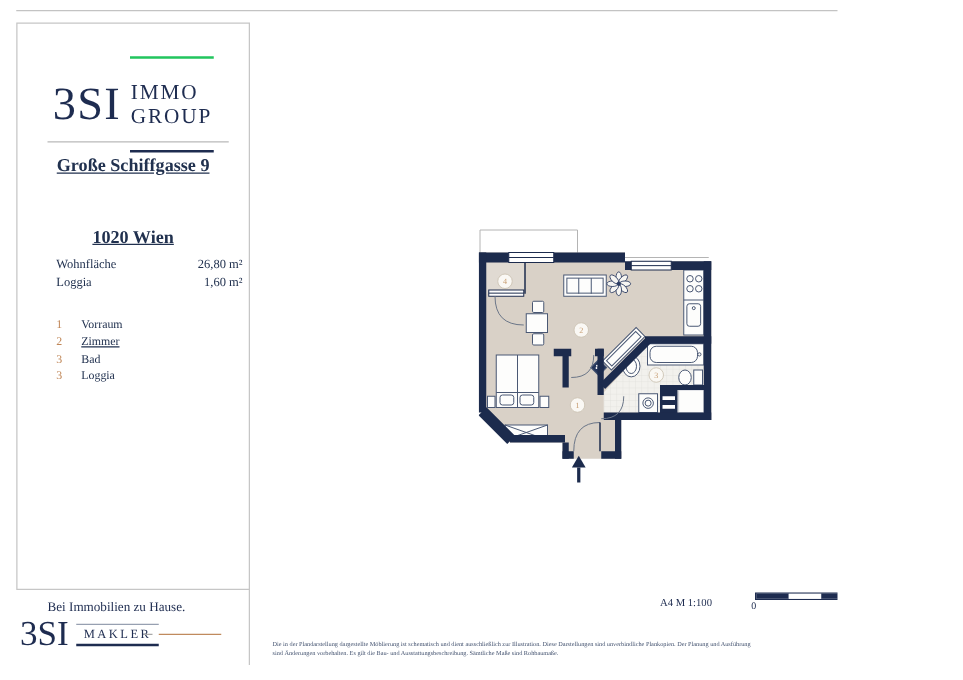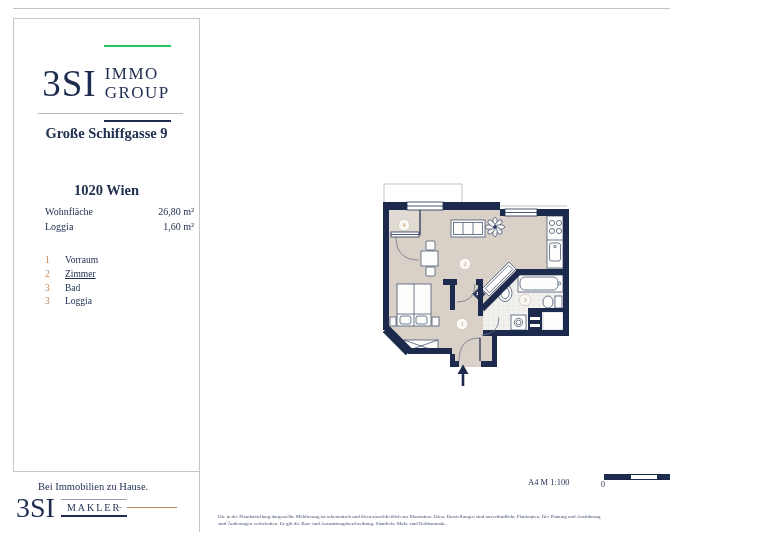--- a/index.html
+++ b/index.html
@@ -7,21 +7,21 @@
         font-family:"Liberation Serif",serif;color:#1f2e52;}
   .rule{position:absolute;background:#c3c3c3;}
   
   #panel{position:absolute;left:13px;top:18px;width:187px;height:454px;
          border:1px solid #c6c6c6;box-sizing:border-box;}
   #logo-row{position:absolute;top:26px;left:0;width:100%;display:flex;justify-content:center;align-items:center;gap:7px;}
   .brand-big{font-size:37px;line-height:1;color:#1e2c50;letter-spacing:1px;}
   .brand-sub{border-top:2px solid #22c55e;border-bottom:2px solid #1e2c50;padding:18px 1px;
              font-size:17px;letter-spacing:1.5px;line-height:1.1;color:#1e2c50;}
   #logo-sep{position:absolute;top:94px;left:24px;width:145px;height:1px;background:#b9b9b9;}
-  .addr{position:absolute;left:0;width:100%;text-align:center;font-size:14.5px;font-weight:bold;color:#21314f;}
+  .addr{position:absolute;left:0;width:100%;text-align:center;font-size:14.5px;font-weight:bold;color:#21314f;text-decoration:underline;}
   #addr1{top:106px;} #addr2{top:129px;margin-top:34px;}
   #unit{position:absolute;top:160px;left:0;width:100%;text-align:center;
         font-size:13.5px;font-weight:bold;color:#c08758;}
   .area-row{position:absolute;left:31px;right:5px;font-size:10px;color:#21314f;}
   .area-row .val{float:right;}
   #area0{top:187px;} #area1{top:202px;}
   .leg-row{position:absolute;left:31px;font-size:9.5px;color:#21314f;}
   .leg-num{display:inline-block;width:20px;color:#c08758;}
   #leg0{top:236px;} #leg1{top:250px;text-decoration:underline;} #leg2{top:264px;} #leg3{top:277px;}
   

